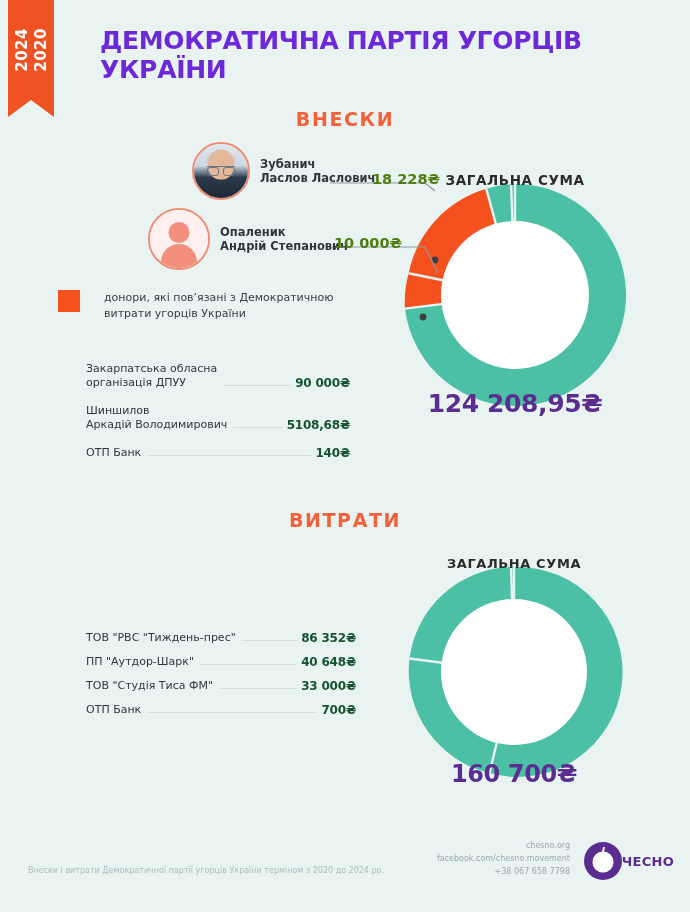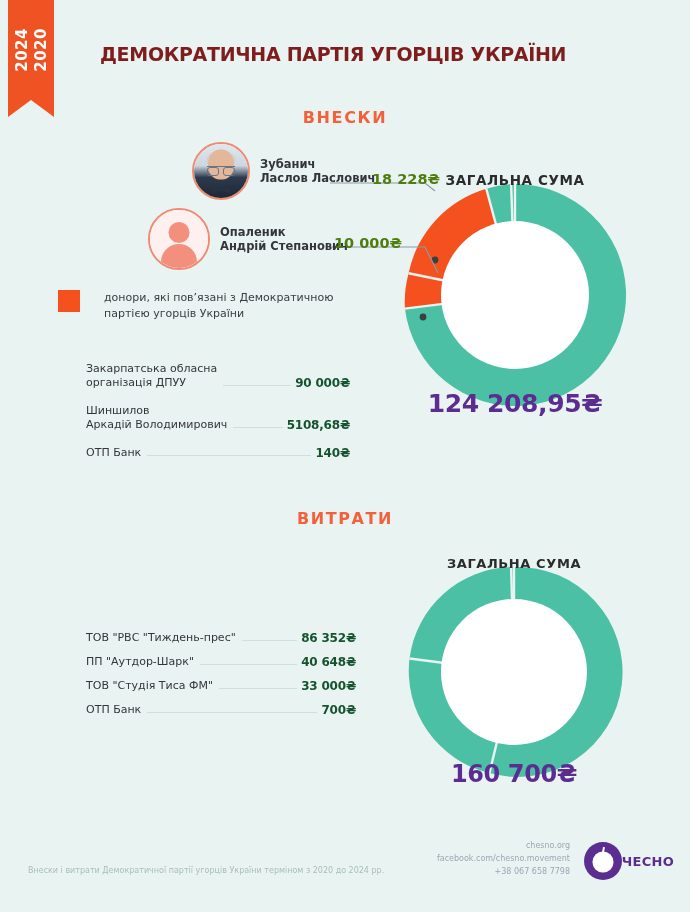--- a/index.html
+++ b/index.html
@@ -40,36 +40,36 @@
     transform: rotate(180deg);
     color: #ffffff;
     font-weight: bold;
     font-size: 15px;
     letter-spacing: 0.5px;
     font-family: "DejaVu Sans", sans-serif;
   }
 
   
   .main-title {
-    position: absolute; left: 100px; top: 43px;
+    position: absolute; left: 100px; top: 26px;
     width: 560px;
-    font-size: 19px;
+    font-size: 25px;
     font-weight: bold;
-    color: #7f1d1d;
+    color: #6d28d9;
     letter-spacing: -0.3px;
     font-family: "DejaVu Sans", sans-serif;
   }
 
   
   .section-head {
     position: absolute;
     width: 690px; text-align: center;
     color: #f4603a;
     font-weight: bold;
-    font-size: 16px;
+    font-size: 19px;
     letter-spacing: 1.6px;
     font-family: "DejaVu Sans", sans-serif;
   }
   #head-vnesky { top: 108px; }
   #head-vytraty { top: 509px; }
 
   
   .donut-wrap { position: absolute; }
   #donut1 { left: 392px; top: 172px; width: 246px; height: 246px; }
   #donut2 { left: 398px; top: 556px; width: 232px; height: 232px; }
@@ -316,21 +316,21 @@
     </div>
     <div class="callout-text">
       <div class="callout-name">Опаленик</div>
       <div class="callout-name">Андрій Степанович</div>
     </div>
   </div>
   <div class="callout-amount" id="amount-opalenyk">10 000₴</div>
 
   <div id="legend">
     <div class="legend-swatch"></div>
-    <div class="legend-text">донори, які пов’язані з Демократичною партією угорців України</div>
+    <div class="legend-text">донори, які пов’язані з Демократичною витрати угорців України</div>
   </div>
 
   <div class="item-list" id="list-donors">
     <div class="item-row">
       <div class="item-name">Закарпатська обласна
 організація ДПУУ</div>
       <div class="item-dots"></div>
       <div class="item-amount">90 000₴</div>
     </div>
     <div class="item-row">

